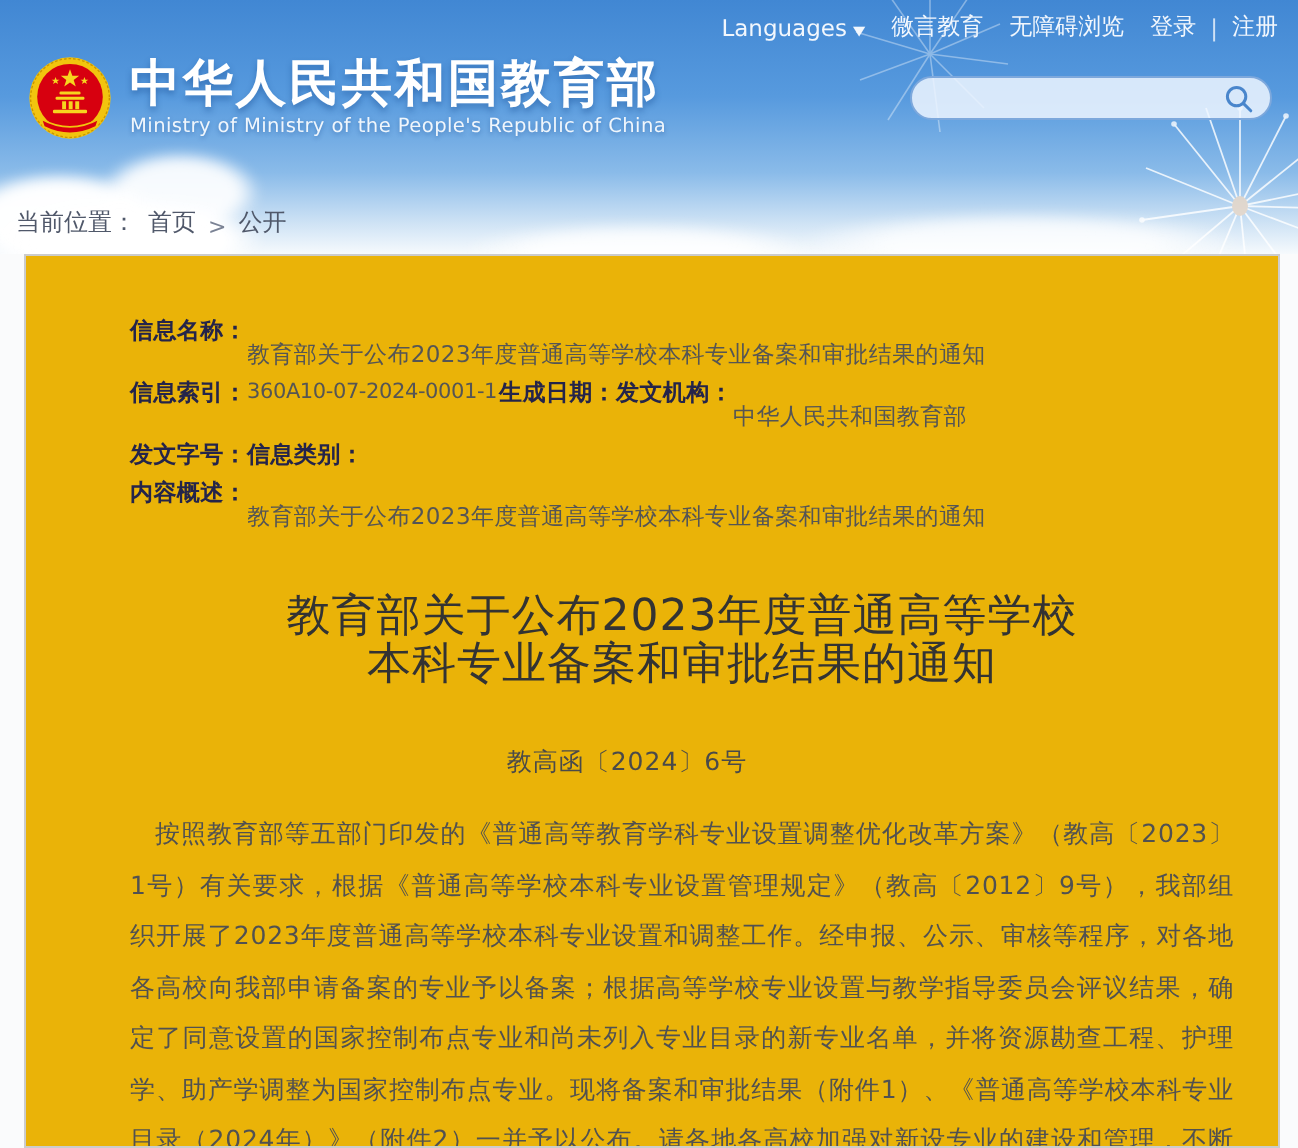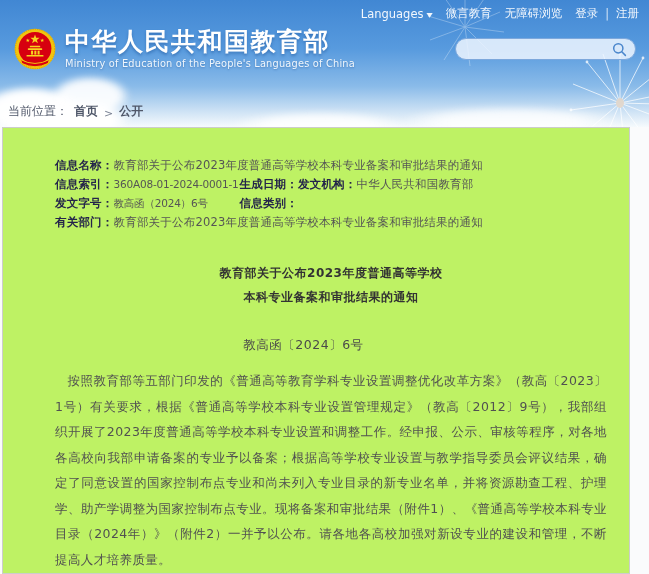--- a/index.html
+++ b/index.html
@@ -69,44 +69,44 @@
     font-size:12px;color:#335;height:18px;min-width:0;
     font-family:"DejaVu Sans",sans-serif;
   }
   .search .mag{flex:none;cursor:pointer;display:flex;}
 
   
   .breadcrumb{
     position:absolute;left:8px;top:103px;
     font-size:12px;color:#50586a;display:flex;gap:6px;align-items:flex-end;
   }
-  .breadcrumb .bc-link{cursor:pointer;font-weight:bold;}
+  .breadcrumb .bc-link{cursor:pointer;}
   .breadcrumb .bc-sep{color:#7a8294;font-size:11px;}
 
   
   .card{
-    position:absolute;left:2px;top:127px;width:628px;height:447px;
-    background:#bef264;border:1px solid #cccccc;box-sizing:border-box;
+    position:absolute;left:12px;top:127px;width:628px;height:447px;
+    background:#eab308;border:1px solid #cccccc;box-sizing:border-box;
     padding:28px 22px 0 52px;overflow:hidden;
   }
 
   
   .info{font-size:11.5px;line-height:19px;letter-spacing:.2px;}
   .irow{display:flex;white-space:nowrap;}
   .ilab{font-weight:bold;color:#24244a;flex:none;}
   .ival{color:#555;overflow:hidden;}
   .iw1{width:126px;flex:none;font-size:10.5px;letter-spacing:-.2px;}
   .iw2{width:130px;flex:none;}
-  .ival.grow{flex:1;min-width:0;}
+  .ival.grow{flex:1;min-width:0;margin-top:12px;}
 
   
   .doc{color:#4f4f4f;}
   .doc-title{
-    margin-top:29px;text-align:center;font-weight:bold;color:#333;
-    font-size:12px;line-height:24px;letter-spacing:.5px;
+    margin-top:29px;text-align:center;font-weight:normal;color:#333;
+    font-size:22px;line-height:24px;letter-spacing:.5px;
   }
   .doc-number{
     margin-top:28px;text-align:center;padding-right:55px;
     font-size:12.5px;color:#4a4a4a;letter-spacing:.5px;
   }
   .doc p{
     margin:0;font-size:12.5px;line-height:25.5px;letter-spacing:.4px;
     color:#515151;text-align:justify;
   }
   .doc p.salutation{margin-top:16px;text-indent:0;}
@@ -189,21 +189,21 @@
           <rect x="21" y="31" width="22" height="2.4" rx="1"></rect>
           <rect x="26" y="34.5" width="3" height="6"></rect>
           <rect x="31" y="34.5" width="3" height="6"></rect>
           <rect x="36" y="34.5" width="3" height="6"></rect>
           <rect x="19" y="41" width="26" height="2.6" rx="1"></rect>
         </g>
         <path d="M10,48 Q32,60 54,48 L52,54 Q32,64 12,54 Z" fill="#d7000f" stroke="#f2c40e" stroke-width="1.5"></path>
       </svg>
       <div class="site-name">
         <div class="site-title">中华人民共和国教育部</div>
-        <div class="site-sub">Ministry of Education of the People's Languages of China</div>
+        <div class="site-sub">Ministry of Ministry of the People's Republic of China</div>
       </div>
     </div>
 
     <div class="search">
       <input type="text" value="" style="">
       <span class="mag">
         <svg width="15" height="15" viewBox="0 0 15 15">
           <circle cx="6.3" cy="6.3" r="4.6" fill="none" stroke="#4a86cc" stroke-width="1.5"></circle>
           <line x1="9.8" y1="9.8" x2="13.4" y2="13.4" stroke="#4a86cc" stroke-width="1.5" stroke-linecap="round"></line>
         </svg>
@@ -220,32 +220,31 @@
 
   <div class="card">
 
     <div class="info">
       <div class="irow">
         <span class="ilab">信息名称：</span>
         <span class="ival grow">教育部关于公布2023年度普通高等学校本科专业备案和审批结果的通知</span>
       </div>
       <div class="irow">
         <span class="ilab">信息索引：</span>
-        <span class="ival iw1">360A08-01-2024-0001-1</span>
+        <span class="ival iw1">360A10-07-2024-0001-1</span>
         <span class="ilab">生成日期：</span>
         <span class="ilab">发文机构：</span>
         <span class="ival grow">中华人民共和国教育部</span>
       </div>
       <div class="irow">
         <span class="ilab">发文字号：</span>
-        <span class="ival iw1">教高函（2024）6号</span>
         <span class="ilab">信息类别：</span>
       </div>
       <div class="irow">
-        <span class="ilab">有关部门：</span>
+        <span class="ilab">内容概述：</span>
         <span class="ival grow">教育部关于公布2023年度普通高等学校本科专业备案和审批结果的通知</span>
       </div>
     </div>
 
     <div class="doc">
       <div class="doc-title">
         <div>教育部关于公布2023年度普通高等学校</div>
         <div>本科专业备案和审批结果的通知</div>
       </div>
       <div class="doc-number">教高函〔2024〕6号</div>

